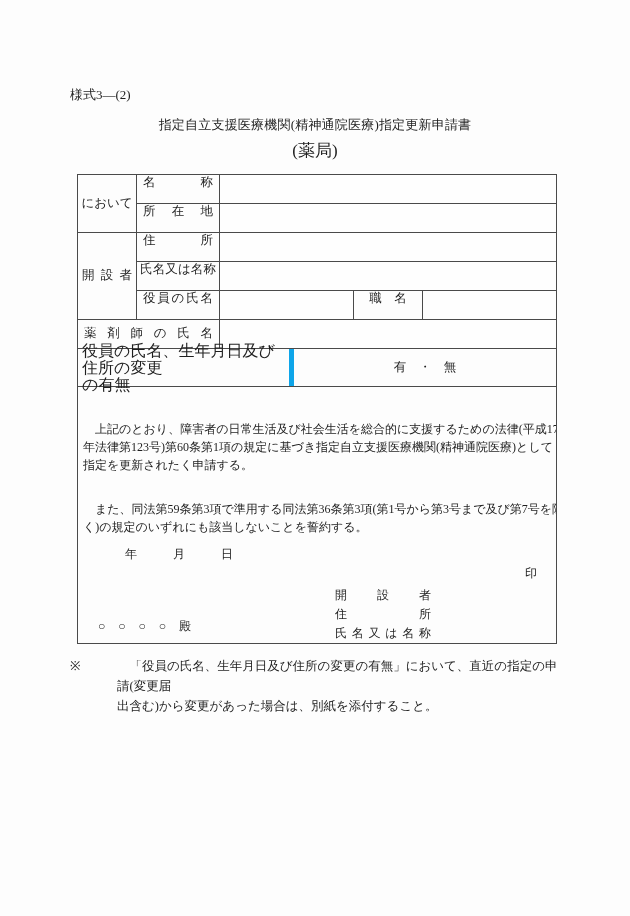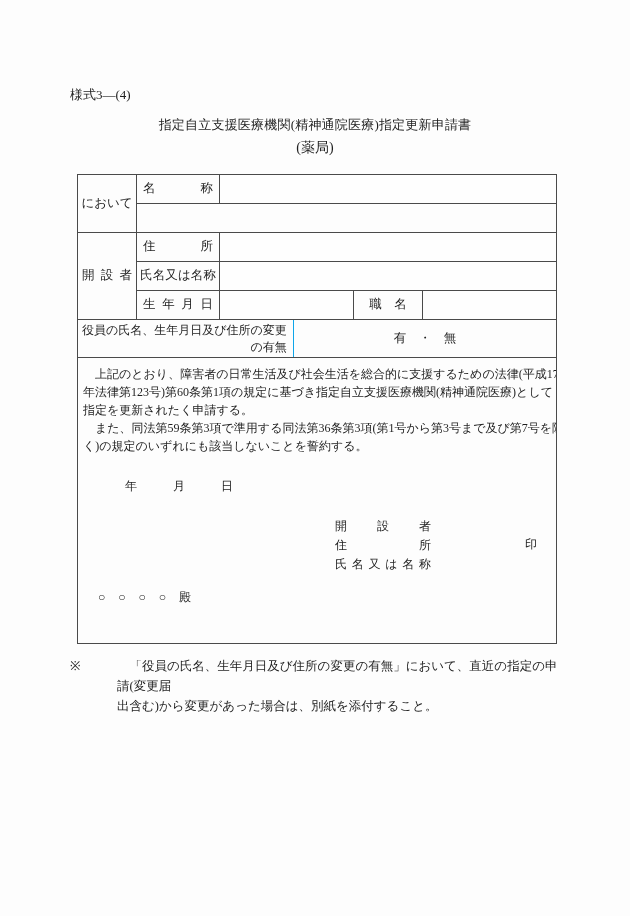--- a/index.html
+++ b/index.html
@@ -25,21 +25,21 @@
     width: 100%;
     text-align: center;
     font-size: 13px;
     letter-spacing: 0.2px;
   }
   .doc-subtitle {
     position: absolute;
     left: 0; top: 139px;
     width: 100%;
     text-align: center;
-    font-size: 14px;
+    font-size: 17px;
   }
   .formtable {
     position: absolute;
     left: 77px; top: 174px;
     width: 480px; height: 470px;
     border: 1px solid #4a4a4a;
     font-size: 12.5px;
     line-height: 1.25;
   }
   .tblock { display: flex; border-bottom: 1px solid #4a4a4a; }
@@ -48,59 +48,59 @@
     width: 59px;
     border-right: 1px solid #4a4a4a;
     display: flex; align-items: center;
   }
   .col { flex: 1; display: flex; flex-direction: column; }
   .trow { display: flex; border-bottom: 1px solid #4a4a4a; }
   .trow.noborder { border-bottom: none; }
   .lcell {
     width: 83px;
     border-right: 1px solid #4a4a4a;
-    display: flex; align-items: center;
+    display: flex; align-items: flex-start;
   }
   .vcell { flex: 1; background: #fefefe; }
   .jtext {
     display: block; width: 100%;
     text-align: justify; text-align-last: justify;
     padding: 0 6px;
   }
   .ctext { display: block; width: 100%; text-align: center; }
   .h29 { height: 29px; }
   .h28 { height: 28px; }
   .wide-label {
     width: 142px;
     border-right: 1px solid #4a4a4a;
     display: flex; align-items: center;
   }
   .change-label {
     width: 216px;
-    border-right: 1px solid #0ea5e9;
-    font-size: 12px;
+    border-right: 5px solid #0ea5e9;
+    font-size: 16px;
     line-height: 17px;
     padding: 1px 4px;
     white-space: pre-line;
-    display: flex; align-items: center; text-align: right;
+    display: flex; align-items: center;
   }
   .change-value {
     flex: 1;
     display: flex; align-items: center; justify-content: center;
   }
   .bigcell {
     position: relative;
     height: 256px;
     padding: 7px 5px;
     font-size: 12px;
     line-height: 18px;
     overflow: hidden;
   }
-  .para { white-space: pre; }
-  .dateline { margin: 22px 0 0 42px; white-space: pre; }
+  .para { white-space: pre; margin-top: 26px; }
+  .dateline { margin: 10px 0 0 42px; white-space: pre; font-family: Liberation Mono, monospace; }
   .sigblock { margin: 22px 0 0 252px; width: 96px; line-height: 19px; }
   .sigline {
     display: block; width: 100%;
     text-align: justify; text-align-last: justify;
   }
   .seal { position: absolute; left: 447px; top: 177px; }
   .addressee {
     position: absolute; left: 20px; bottom: 8px;
     white-space: pre; letter-spacing: 0.5px;
   }
@@ -113,37 +113,43 @@
     line-height: 20px;
   }
   .footnote-marker { width: 18px; flex: none; }
   .footnote-text { flex: 1; white-space: pre-line; text-indent: 1em; margin-left: 29px; }
 </style>
 </head>
 <body>
 
 <div class="page">
 
-  <div class="form-number">様式3―(4)</div>
+  <div class="form-number">様式3―(2)</div>
   <div class="doc-title">指定自立支援医療機関(精神通院医療)指定更新申請書</div>
   <div class="doc-subtitle">(薬局)</div>
 
   <div class="formtable">
 
     <div class="tblock" style="height:58px">
       <div class="gcell">
         <span class="ctext">において</span>
       </div>
       <div class="col">
         <div class="trow h29">
           <div class="lcell">
             <span class="jtext">名称</span>
           </div>
           <div class="vcell"></div>
         </div>
+        <div class="trow h28 noborder">
+          <div class="lcell">
+            <span class="jtext">所在地</span>
+          </div>
+          <div class="vcell"></div>
+        </div>
       </div>
     </div>
 
     <div class="tblock" style="height:87px">
       <div class="gcell">
         <span class="jtext" style="padding:0 4px">開設者</span>
       </div>
       <div class="col">
         <div class="trow h29">
           <div class="lcell">
@@ -152,31 +158,37 @@
           <div class="vcell"></div>
         </div>
         <div class="trow h29">
           <div class="lcell">
             <span class="jtext" style="padding:0 3px">氏名又は名称</span>
           </div>
           <div class="vcell"></div>
         </div>
         <div class="trow h28 noborder">
           <div class="lcell">
-            <span class="jtext">生年月日</span>
+            <span class="jtext">役員の氏名</span>
           </div>
           <div class="vcell" style="flex:none;width:134px;border-right:1px solid #4a4a4a"></div>
           <div class="lcell" style="width:69px">
             <span class="ctext">職　名</span>
           </div>
           <div class="vcell"></div>
         </div>
       </div>
     </div>
 
+    <div class="tblock h29">
+      <div class="wide-label">
+        <span class="jtext">薬剤師の氏名</span>
+      </div>
+      <div class="vcell"></div>
+    </div>
 
     <div class="tblock" style="height:38px">
       <div class="change-label">役員の氏名、生年月日及び住所の変更
 の有無</div>
       <div class="change-value">有　・　無</div>
     </div>
 
     <div class="tblock noborder" style="height:256px;display:block">
       <div class="bigcell">
         <div class="para">　上記のとおり、障害者の日常生活及び社会生活を総合的に支援するための法律(平成17

